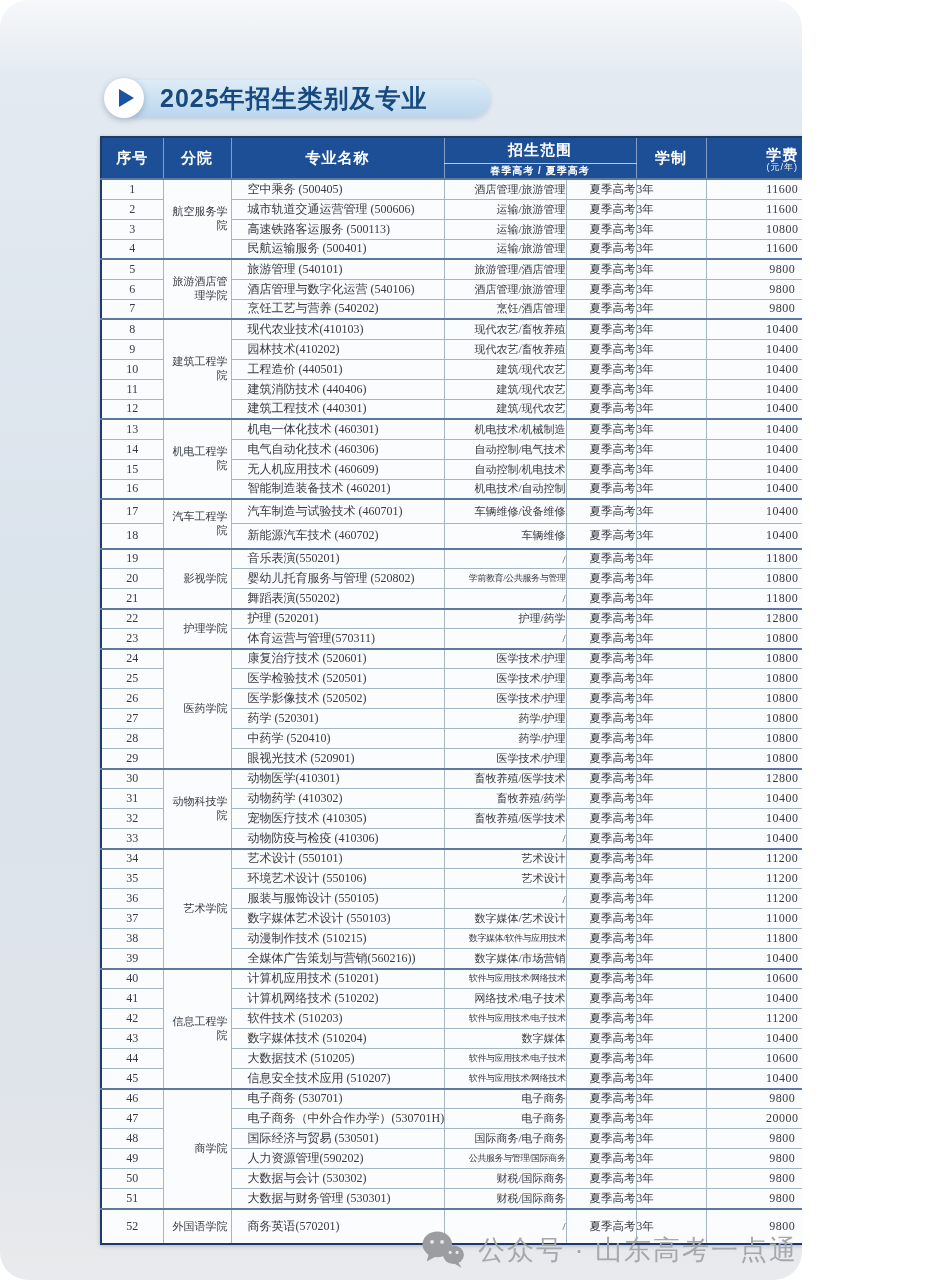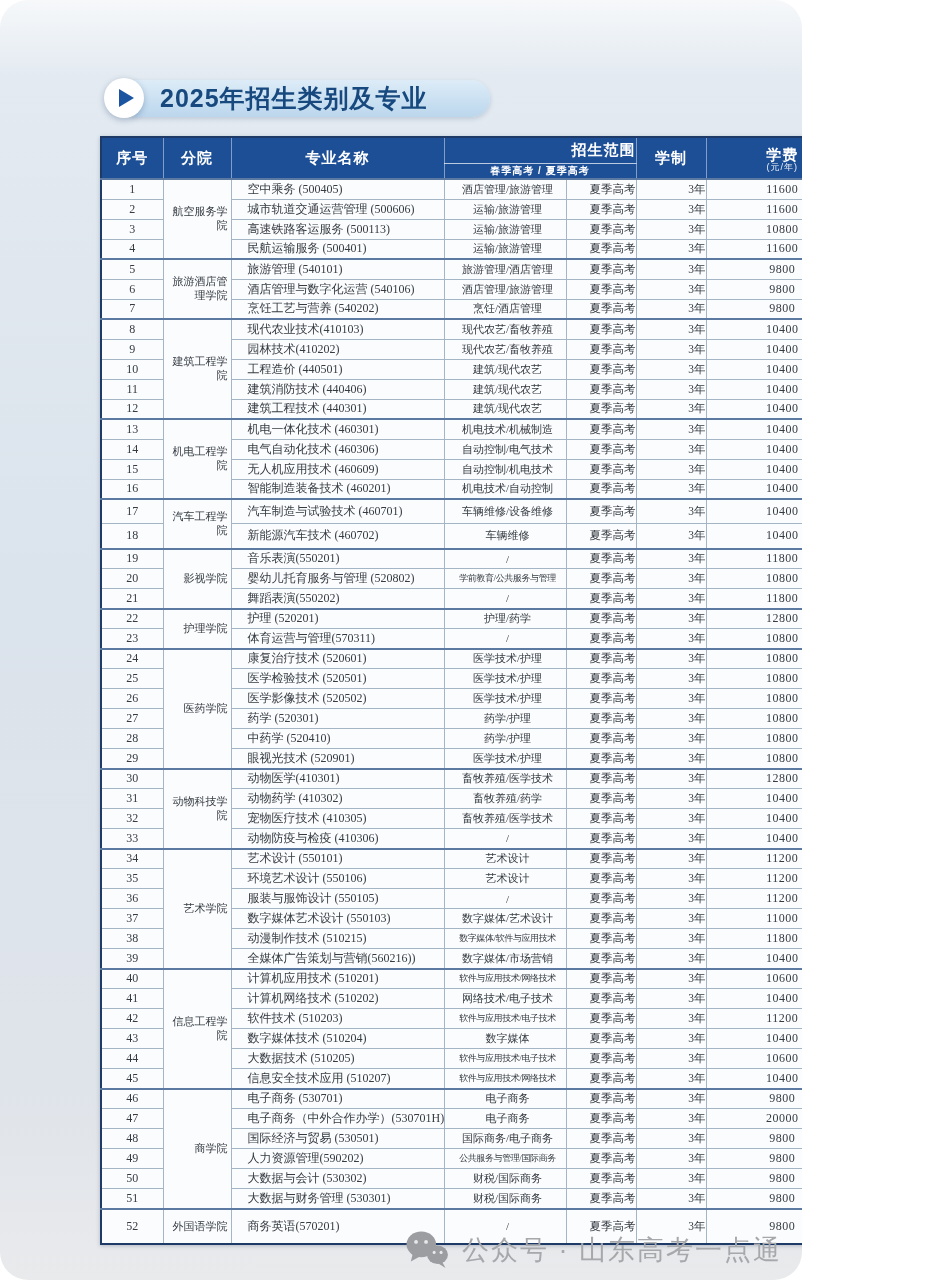--- a/index.html
+++ b/index.html
@@ -38,44 +38,44 @@
     background: #fbfcfd;
     border: 2px solid #1e3a66;
     box-shadow: 0 1px 4px rgba(20,40,80,.25);
   }
   thead th {
     background: #1d4f97; color: #ffffff; font-weight: bold;
     vertical-align: middle; text-align: center;
   }
   thead tr.hr1 th { font-size: 15px; height: 26px; letter-spacing: 1px; }
   thead th + th { border-left: 1px solid rgba(255,255,255,.45); }
-  th.c-scope { border-bottom: 1px solid rgba(255,255,255,.70); text-align: right; }
+  th.c-scope { border-bottom: 1px solid rgba(255,255,255,.70); }
   thead tr.hr2 th { height: 16px; font-size: 10px; font-weight: bold; letter-spacing: 1px; border-left: 1px solid rgba(255,255,255,.45); border-right: 1px solid rgba(255,255,255,.45); }
   th.c-fee .fee-main { font-size: 15px; line-height: 15px; padding-top: 2px; }
   th.c-fee .unit { font-size: 9px; font-weight: normal; line-height: 10px; color: rgba(255,255,255,.92); }
 
   tbody td {
     height: 20px; border: 1px solid #a4b6c6;
     font-family: "Liberation Serif", "DejaVu Serif", serif;
     color: #363b42; white-space: nowrap; overflow: hidden;
     vertical-align: middle; padding: 0;
   }
   tbody tr.gs td { border-top: 2px solid #5c7aa1; }
   td.c-no     { text-align: center; font-size: 12px; }
   td.c-college{ text-align: right; font-size: 11px; line-height: 1.25; padding: 10px 3px; white-space: normal; }
   td.c-major  { text-align: left; padding-left: 16px; font-size: 12px; }
-  td.c-spring { text-align: center; padding-left: 5px; font-size: 11px; }
+  td.c-spring { text-align: right; padding-left: 5px; font-size: 11px; }
   td.c-spring.sm { font-size: 9px; letter-spacing: -0.4px; }
   td.c-summer { text-align: right; font-size: 11.5px; }
-  td.c-dur    { text-align: right; font-size: 11.5px; }
+  td.c-dur    { text-align: left; font-size: 11.5px; }
   td.c-fee    { text-align: center; font-size: 12px; letter-spacing: .5px; }
 
   
   .footer {
-    position: absolute; right: 20px; top: 1230px;
+    position: absolute; right: 4px; top: 1230px;
     display: flex; align-items: center; gap: 12px;
     color: #a6a8ab; font-size: 27px; letter-spacing: 2px; white-space: nowrap;
   }
 </style>
 </head>
 <body>
 
 <div class="page">
 
   <div class="title-row">

